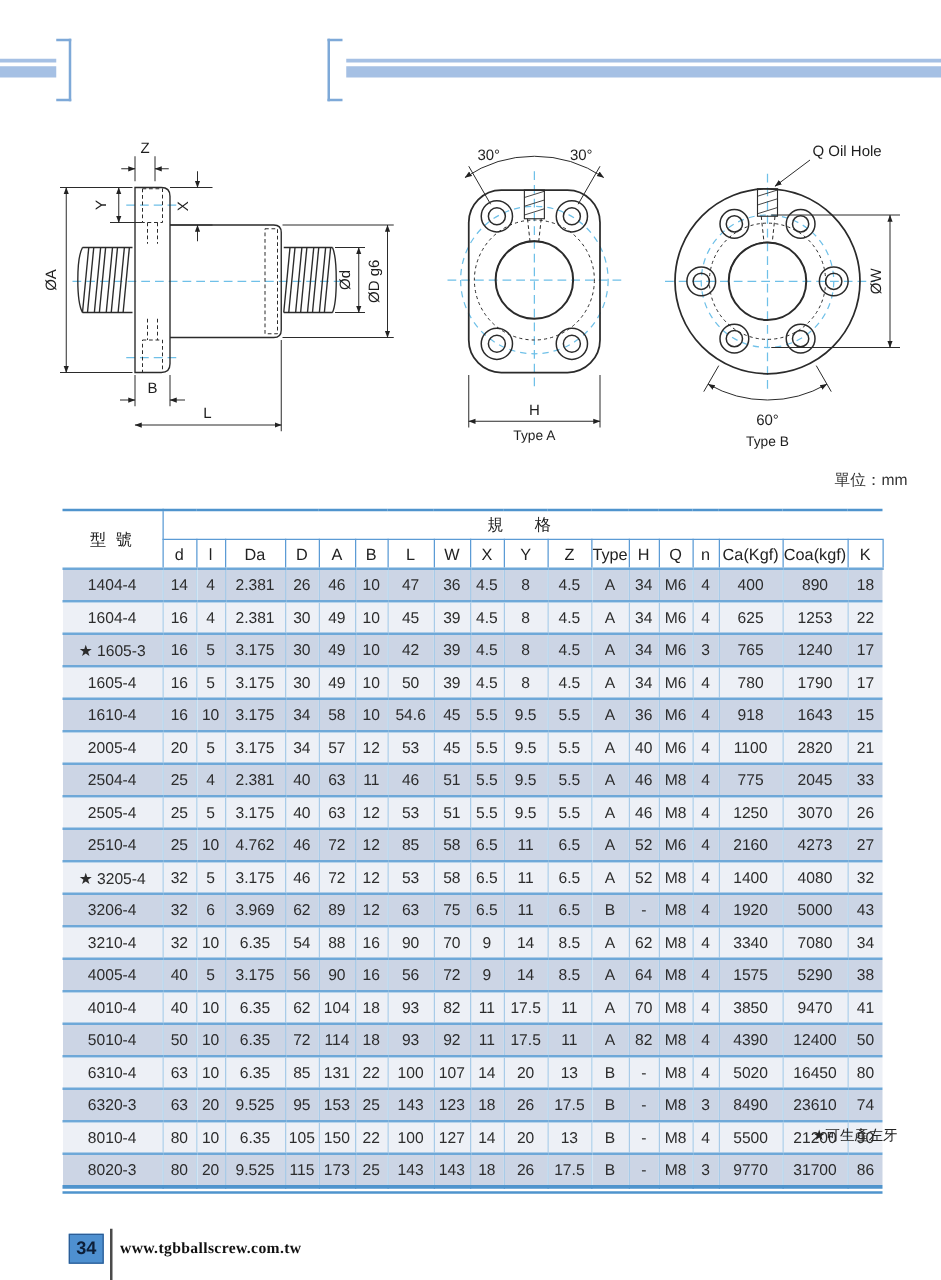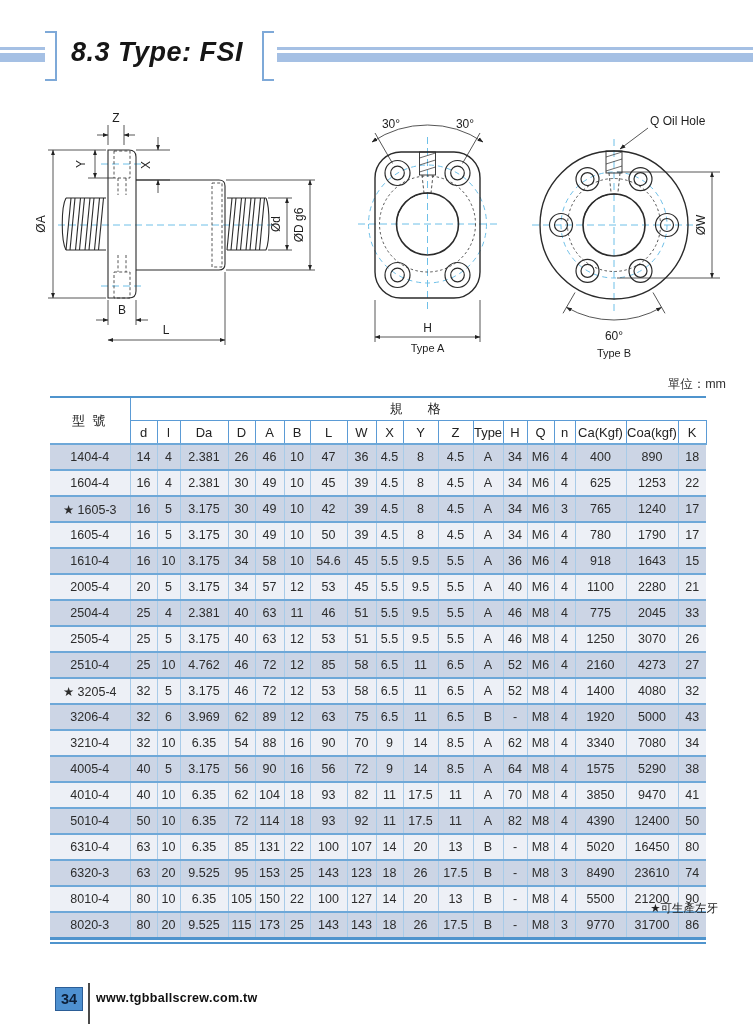--- a/index.html
+++ b/index.html
@@ -19,21 +19,21 @@
      border:2px solid #7ea9d8;border-right:none;}
   .page-title{left:71px;top:37px;font-size:27px;font-weight:bold;font-style:italic;
      color:#161616;letter-spacing:0.5px;white-space:nowrap;}
 
   
   .drawings{left:0;top:95px;}
   .drawings text{font-family:"Liberation Sans","DejaVu Sans",sans-serif;fill:#1e1e1e;}
 
   
   .unit-note{right:27px;top:376px;font-size:12.5px;color:#333;}
-  .table-wrap{left:50px;top:396px;width:555px;}
+  .table-wrap{left:50px;top:407px;width:555px;}
   table.spec{border-collapse:collapse;table-layout:fixed;width:656px;
      border-top:2.5px solid #4f94cd;border-bottom:3px solid #4f94cd;}
   table.spec th{background:#fff;font-weight:normal;font-size:13px;color:#222;
      text-align:center;padding:0;}
   th.model-hd{border-right:1.5px solid #5b9bd5;height:22px;letter-spacing:2px;}
   th.spec-hd{border-bottom:1.5px solid #5b9bd5;height:22px;letter-spacing:6px;}
   tr.col-row th{border:1.5px solid #5b9bd5;border-top:none;height:22px;font-size:13px;}
   tr.col-row th:first-child{border-left:1.5px solid #5b9bd5;}
   table.spec td{height:24px;text-align:center;font-size:12.5px;color:#2c2c2c;
      border-top:2px solid #6ea8d8;border-left:1px solid #a8cbe8;padding:0;
@@ -42,33 +42,32 @@
   tr.row-a td{background:#ccd5e5;}
   tr.row-b td{background:#edf0f6;}
   .bottom-rule{width:656px;height:2px;background:#4f94cd;margin-top:2px;}
   .star-note{right:35px;top:901px;font-size:11.5px;color:#222;}
 
   
   .page-num{left:55px;top:987px;width:26px;height:22px;background:#4e90d0;
      border:1px solid #2b5d96;color:#0d1f38;font-weight:bold;font-size:14.5px;
      text-align:center;line-height:22px;}
   .foot-rule{left:88px;top:983px;width:2px;height:41px;background:#4a4a4a;}
-  .site-url{left:96px;top:991px;font-family:Liberation Sans, sans-serif;
+  .site-url{left:96px;top:991px;font-family:Liberation Serif, serif;
      font-weight:bold;font-size:12.5px;color:#111;letter-spacing:0.3px;}
   .watermark{right:6px;top:974px;font-size:30px;color:#ff6200;letter-spacing:-0.5px;}
 </style>
 </head>
 <body>
 
 <div class="page">
 
   <div class="abs bar bar-left-thin"></div>
   <div class="abs bar bar-left-thick"></div>
   <div class="abs bracket-left"></div>
-  <div class="abs page-title">8.3 Type: FSI</div>
   <div class="abs bracket-right"></div>
   <div class="abs bar bar-right-thin"></div>
   <div class="abs bar bar-right-thick"></div>
 
   <svg class="abs drawings" width="753" height="285" viewBox="0 0 753 285">
     <defs>
       <marker id="ar" viewBox="0 0 10 10" refX="9" refY="5" markerWidth="7.5" markerHeight="7.5" orient="auto-start-reverse">
           <path d="M0,1.5 L9.5,5 L0,8.5 z" fill="#222"></path>
         </marker>
     </defs>
@@ -431,21 +430,21 @@
             <td>53</td>
             <td>45</td>
             <td>5.5</td>
             <td>9.5</td>
             <td>5.5</td>
             <td>A</td>
             <td>40</td>
             <td>M6</td>
             <td>4</td>
             <td>1100</td>
-            <td>2280</td>
+            <td>2820</td>
             <td>21</td>
           </tr>
           <tr class="row-a">
             <td>2504-4</td>
             <td>25</td>
             <td>4</td>
             <td>2.381</td>
             <td>40</td>
             <td>63</td>
             <td>11</td>

